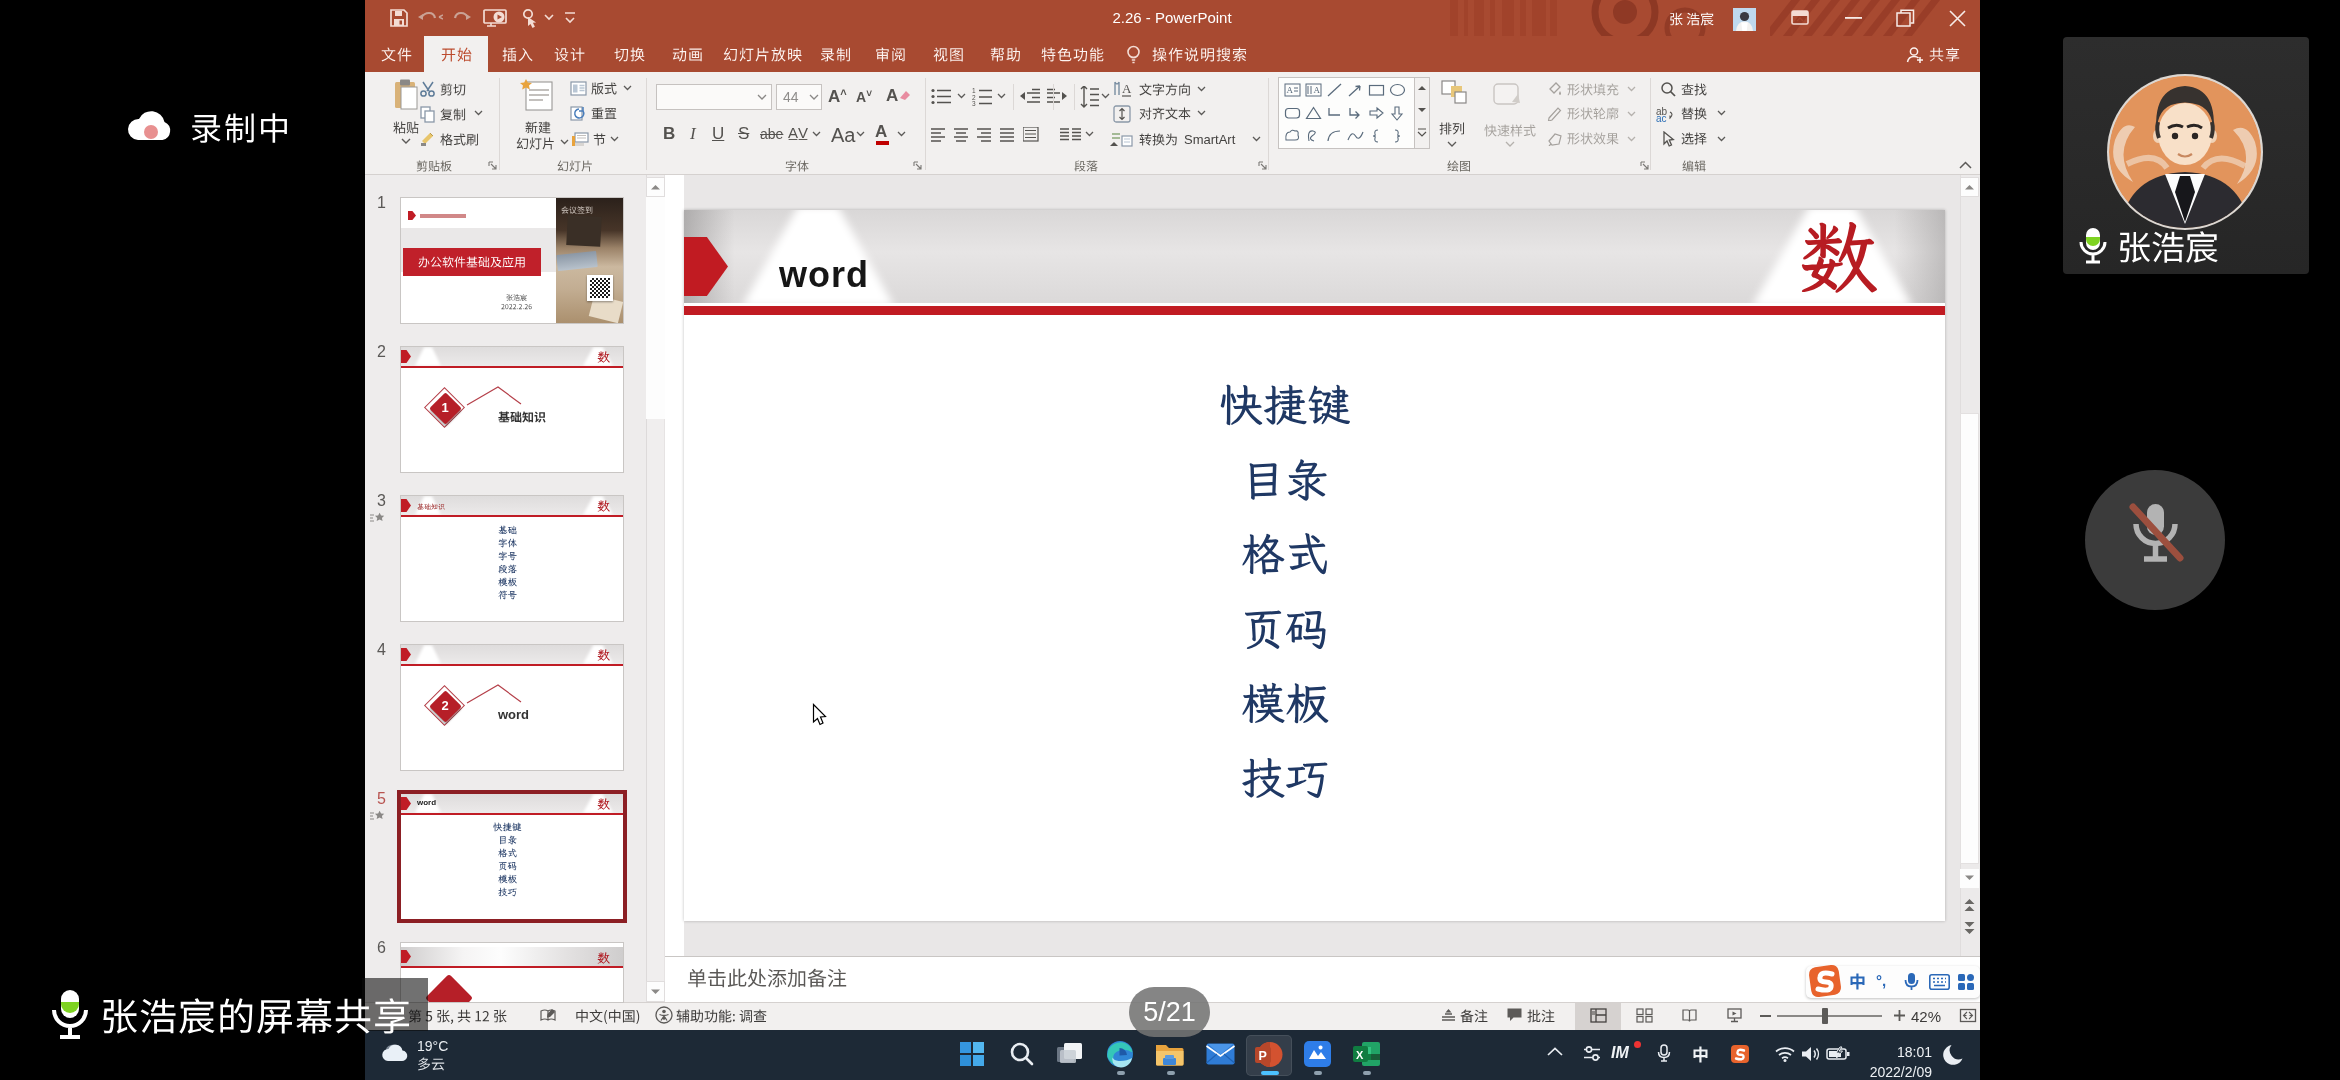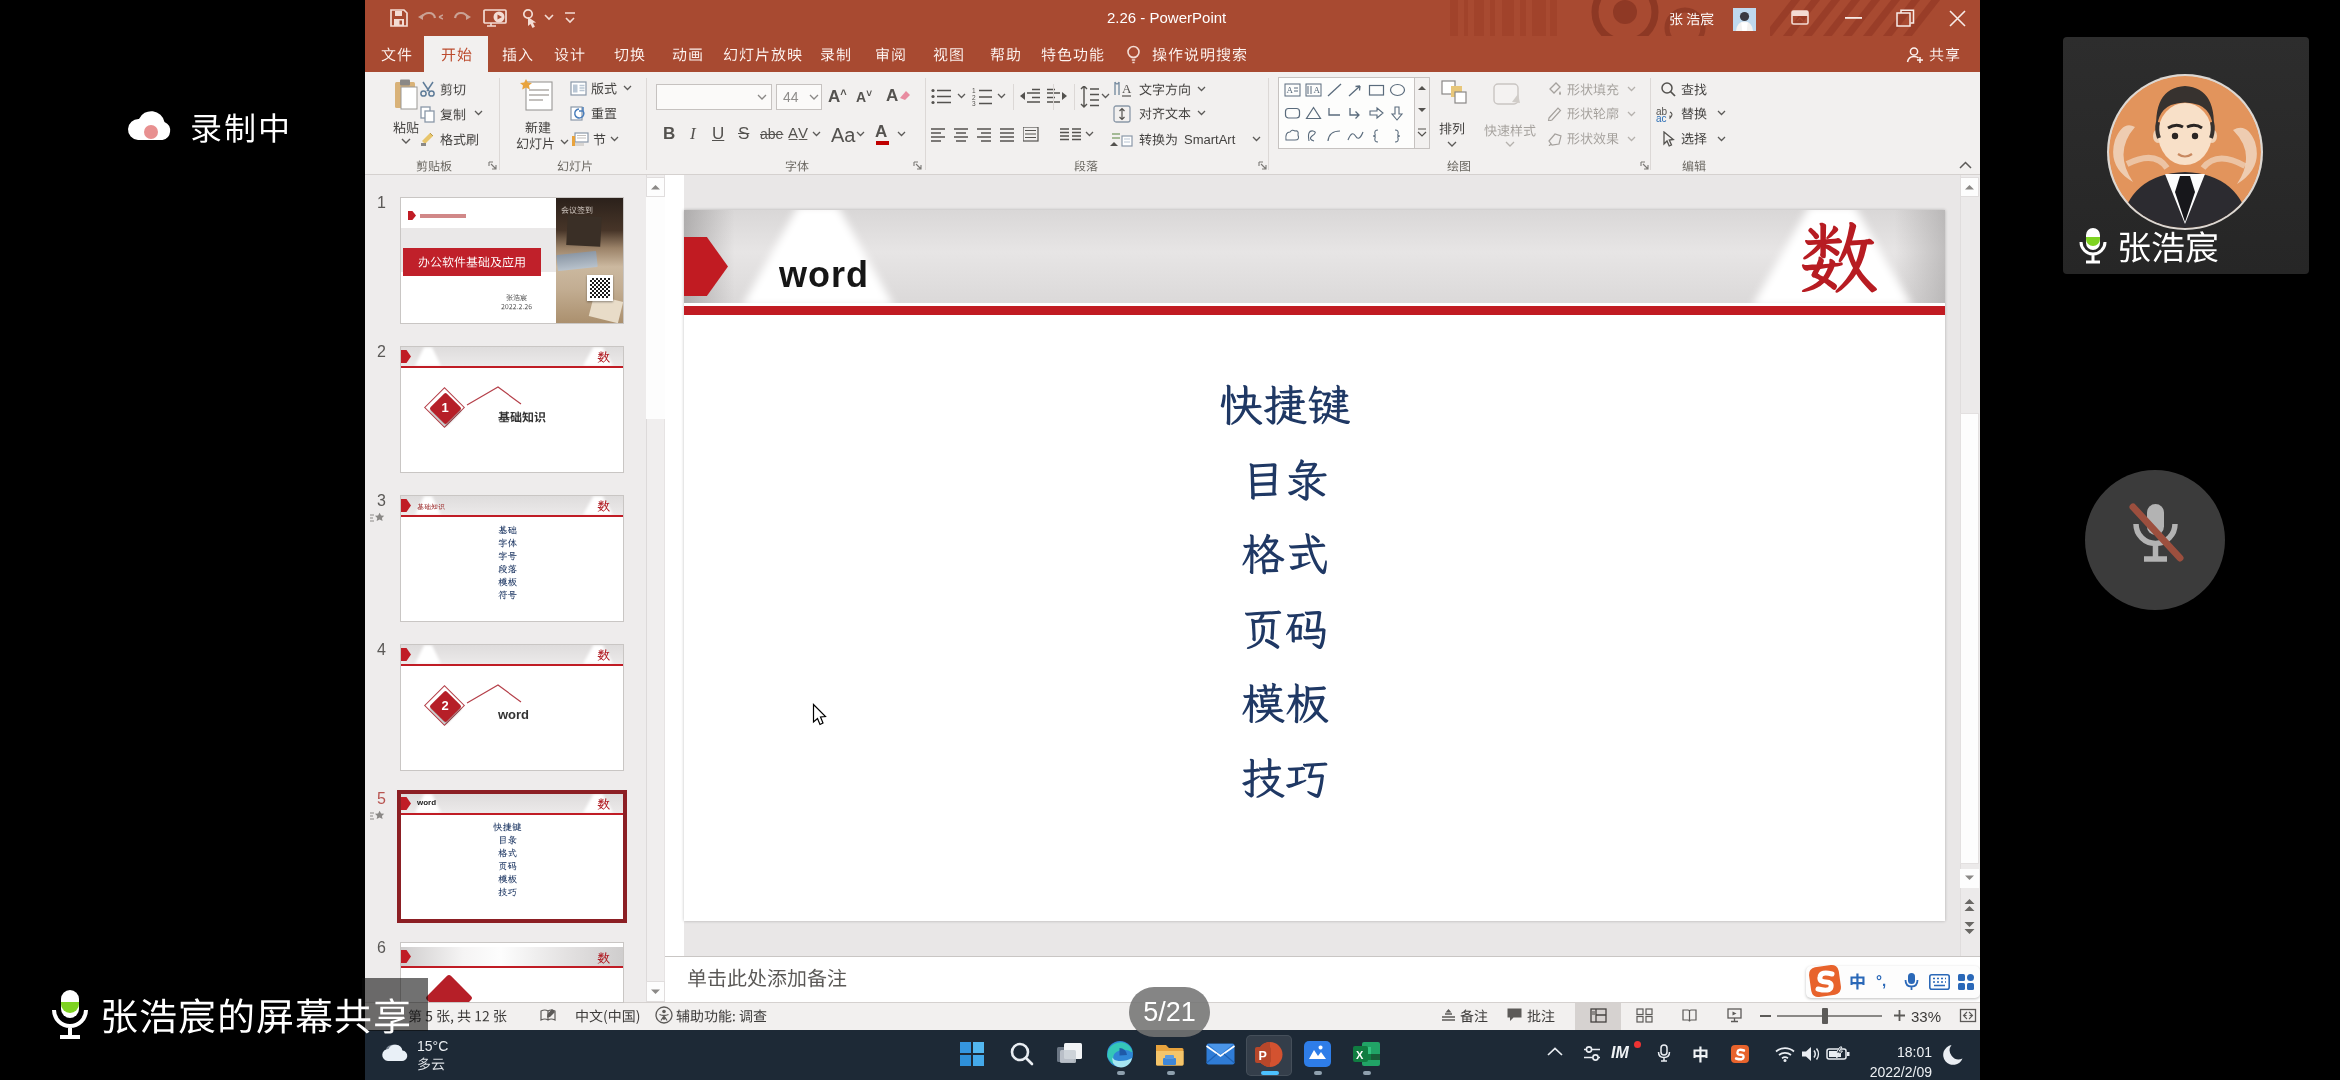--- a/index.html
+++ b/index.html
@@ -60,21 +60,21 @@
 <svg style="position:absolute;left:518px;top:7px;" width="22" height="23" viewBox="0 0 22 23">
     <circle cx="10" cy="7" r="4.2" fill="none" stroke="#f3dcd4" stroke-width="1.7"></circle>
     <path d="M10 10 v9 l2.5 -2 l2 4 l2.4 -1.2 l-2 -4 l3.2 -.4 z" fill="#f3dcd4"></path>
   </svg>
 <svg style="position:absolute;left:544px;top:14px;" width="10" height="8" viewBox="0 0 10 8">
     <path d="M1 1 l4 4 l4 -4" fill="none" stroke="#f3dcd4" stroke-width="1.6"></path>
   </svg>
 <svg style="position:absolute;left:563px;top:11px;" width="14" height="14" viewBox="0 0 14 14">
     <path d="M2 2 h10 M3 7 l4 4 l4 -4" fill="none" stroke="#f3dcd4" stroke-width="1.6"></path>
   </svg>
-<div style="position:absolute;left:1107px;top:9px;width:130px;height:18px;color:#fff;font-size:15px;text-align:left">2.26  -  PowerPoint</div>
+<div style="position:absolute;left:1107px;top:9px;width:130px;height:18px;color:#fff;font-size:15px;text-align:center">2.26  -  PowerPoint</div>
 <svg style="position:absolute;left:1669.0px;top:11.5px;overflow:visible" width="45.1" height="14.0" viewBox="0 -220 806 250" fill="#ffffff">
     <use href="#g1" x="0"></use>
     <use href="#g2" x="306"></use>
     <use href="#g3" x="556"></use>
   </svg>
 <svg style="position:absolute;left:1733px;top:8px;" width="23" height="23" viewBox="0 0 23 23">
     <rect width="23" height="23" fill="#bfd9ee"></rect>
     <circle cx="11.5" cy="8.5" r="4.6" fill="#3a3a42"></circle>
     <path d="M3 23 Q4 13.5 11.5 13.5 Q19 13.5 20 23 z" fill="#f3f2f0"></path>
     <path d="M8.3 14.5 h6.4 l-1 8.5 h-4.4 z" fill="#fff"></path>
@@ -1010,30 +1010,30 @@
     <rect x="1" y="1" width="13" height="9" fill="none" stroke="#5c5a58" stroke-width="1.3"></rect>
     <path d="M7.5 10 v3 M4 13.5 h7" stroke="#5c5a58" stroke-width="1.3"></path>
     <path d="M5.5 3.5 l4 2 l-4 2 z" fill="#5c5a58"></path>
   </svg>
 <div style="position:absolute;left:1760px;top:1015px;width:11px;height:2px;background:#5c5a58"></div>
 <div style="position:absolute;left:1777px;top:1015px;width:105px;height:2px;background:#8a8886"></div>
 <div style="position:absolute;left:1822px;top:1008px;width:6px;height:16px;background:#5c5a58;border-radius:1px"></div>
 <svg style="position:absolute;left:1893px;top:1009px;" width="13" height="13" viewBox="0 0 13 13">
     <path d="M6.5 1 v11 M1 6.5 h11" stroke="#5c5a58" stroke-width="1.8"></path>
   </svg>
-<div style="position:absolute;left:1911px;top:1008px;font-size:15px;color:#3d3b3a">33%</div>
+<div style="position:absolute;left:1911px;top:1008px;font-size:15px;color:#3d3b3a">42%</div>
 <svg style="position:absolute;left:1959px;top:1007px;" width="18" height="17" viewBox="0 0 18 17">
     <rect x="1.5" y="2.5" width="15" height="12" fill="none" stroke="#5c5a58" stroke-width="1.3"></rect>
     <path d="M4.5 8.5 h3 m3 0 h3 M8 5 l-3.5 3.5 L8 12 M10 5 l3.5 3.5 L10 12" fill="none" stroke="#5c5a58" stroke-width="1.1"></path>
   </svg>
 <svg style="position:absolute;left:381px;top:1042px;" width="30" height="24" viewBox="0 0 30 24">
     <ellipse cx="13" cy="8" rx="8" ry="5.5" fill="#7d8896"></ellipse>
     <path d="M7 19 a6 6 0 0 1 .5 -12 a7.5 7.5 0 0 1 14 1.5 a5.2 5.2 0 0 1 -1 10.5 z" fill="#e9f0f7"></path>
   </svg>
-<div style="position:absolute;left:417px;top:1038px;font-size:14px;color:#e8ecf0">15°C</div>
+<div style="position:absolute;left:417px;top:1038px;font-size:14px;color:#e8ecf0">19°C</div>
 <svg style="position:absolute;left:417.0px;top:1057.0px;overflow:visible" width="28.0" height="14.0" viewBox="0 -220 500 250" fill="#dfe3e8">
     <use href="#g152" x="0"></use>
     <use href="#g153" x="250"></use>
   </svg>
 <svg style="position:absolute;left:959px;top:1041px;" width="26" height="26" viewBox="0 0 26 26">
     <rect x="1" y="1" width="11" height="11" fill="#3596e0"></rect>
     <rect x="14" y="1" width="11" height="11" fill="#53b7f0"></rect>
     <rect x="1" y="14" width="11" height="11" fill="#2e8fd8"></rect>
     <rect x="14" y="14" width="11" height="11" fill="#44a9ea"></rect>
   </svg>

